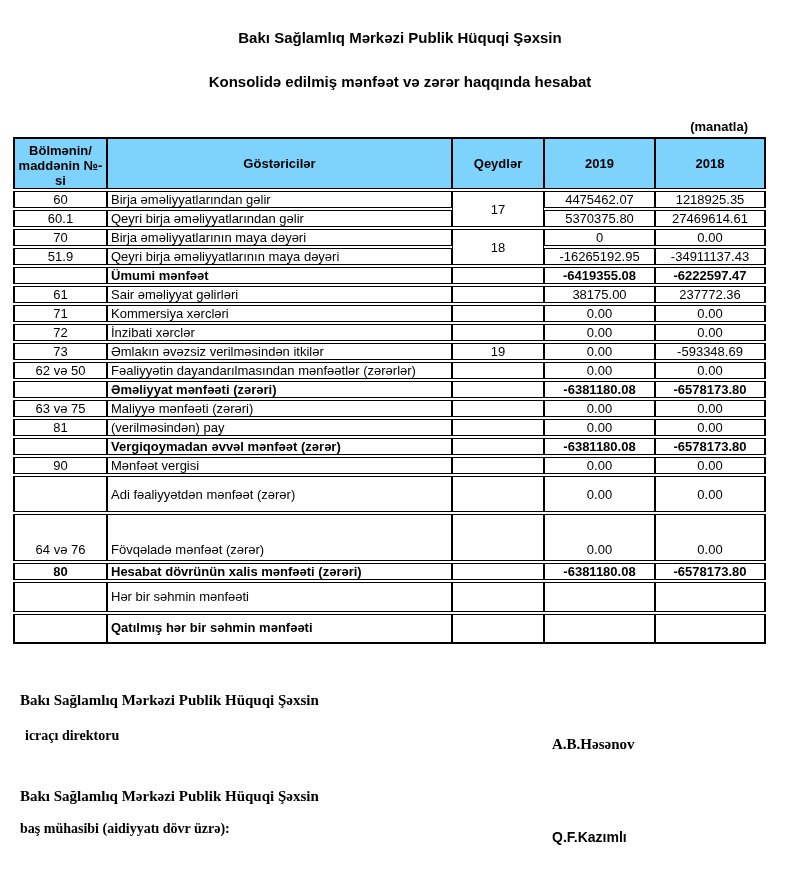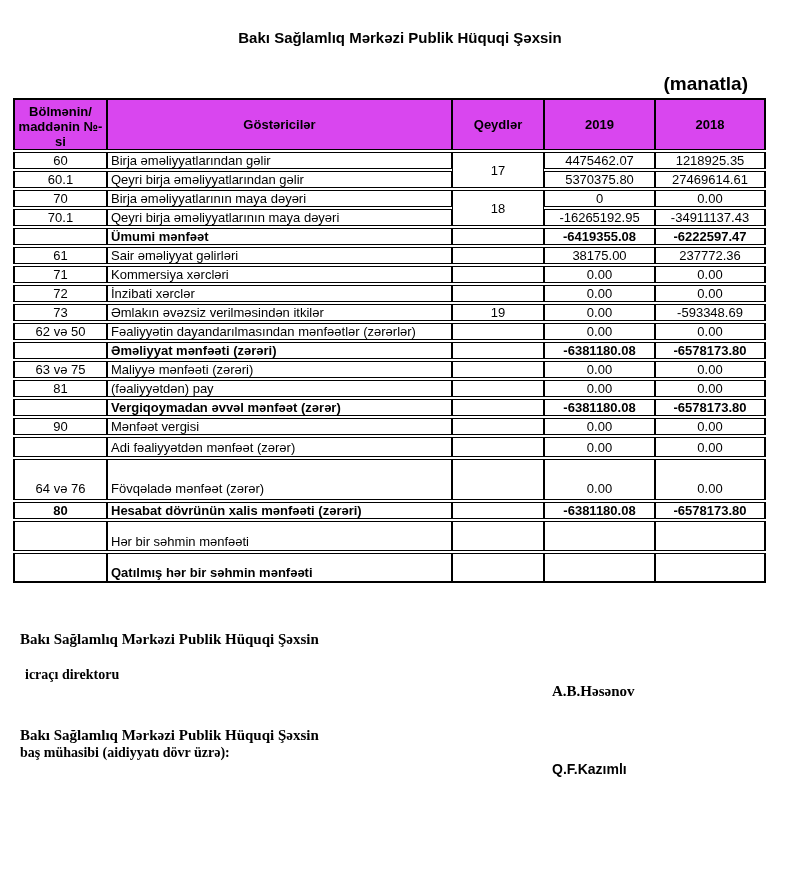--- a/index.html
+++ b/index.html
@@ -13,75 +13,76 @@
     margin-top: 29px; text-align: center;
     font-size: 15px; font-weight: bold;
   }
   .title-report {
     margin-top: 25px; text-align: center;
     font-size: 15px; font-weight: bold; line-height: 21px;
   }
   .table-zone { margin-left: 13px; width: 753px; }
   .manat-note {
     text-align: right; padding-right: 18px;
-    font-size: 19px; font-weight: bold; margin-top: 27px;
+    font-size: 13px; font-weight: bold; margin-top: 27px;
   }
   table.fin {
     border-collapse: separate; border-spacing: 0 2px;
     table-layout: fixed; width: 753px;
     font-size: 13px; margin-top: 1px;
   }
   table.fin th, table.fin td {
     box-sizing: border-box;
     border: 1px solid #000;
     padding: 0 3px; overflow: hidden;
   }
   table.fin th {
-    background: #d946ef; height: 38px;
+    background: #7dd3fc; height: 38px;
     font-size: 13px; font-weight: bold;
     vertical-align: middle; text-align: center;
     border-top-width: 2px;
   }
   table.fin th.no-col { vertical-align: top; padding-top: 4px; line-height: 15px; }
   table.fin th.no-col span { display: block; }
   table.fin td { height: 16px; line-height: 15px; vertical-align: middle; }
   td.no, td.qeyd, td.val { text-align: center; }
   td.label { text-align: left; padding-left: 4px; }
   tr.bold td { font-weight: bold; }
-  tr.t26 td { height: 20px; }
-  tr.t47 td { height: 41px; vertical-align: bottom; padding-bottom: 3px; }
-  tr.t35 td { height: 30px; vertical-align: bottom; padding-bottom: 1px; }
+  tr.t26 td { height: 36px; }
+  tr.t47 td { height: 47px; vertical-align: bottom; padding-bottom: 3px; }
+  tr.t35 td { height: 30px; vertical-align: bottom; padding-bottom: 7px; }
   td.qeyd[rowspan] { vertical-align: middle; }
   table.fin th:first-child, table.fin td:first-child { border-left-width: 2px; }
   table.fin th:last-child,  table.fin td:last-child  { border-right-width: 2px; }
   table.fin tbody tr:last-child td { border-bottom-width: 2px; font-weight: bold; }
 
   .sig-org {
     font-family: "Liberation Serif", serif; font-weight: bold;
     font-size: 15px; margin: 46px 0 0 20px;
   }
   .sig-org.second { margin-top: 44px; }
   .sig-line {
     position: relative;
     font-family: "Liberation Serif", serif; font-weight: bold;
     font-size: 14px; margin: 19px 0 0 25px;
   }
-  .sig-line.second { margin-top: 1px; margin-left: 20px; }
+  .sig-line.second { margin-top: 16px; margin-left: 20px; }
   .sig-name {
-    position: absolute; top: 16px; left: 527px;
+    position: absolute; top: 8px; left: 527px;
     font-size: 15px; white-space: nowrap;
   }
   .sig-line.second .sig-name { left: 532px; font-family: "Liberation Sans", sans-serif; font-size: 14px; }
 </style>
 </head>
 <body>
 
 <div class="title-org">Bakı Sağlamlıq Mərkəzi Publik Hüquqi Şəxsin</div>
 
 <div class="title-report">
+  <div>Konsolidə edilmiş mənfəət və zərər haqqında hesabat</div>
 </div>
 
 <div class="table-zone">
   <div class="manat-note">(manatla)</div>
 
   <table class="fin">
     <colgroup>
       <col style="width:94px">
         <col style="width:345px">
         <col style="width:92px">
@@ -116,21 +117,21 @@
           <td class="val">27469614.61</td>
         </tr>
         <tr>
           <td class="no">70</td>
           <td class="label">Birja əməliyyatlarının maya dəyəri</td>
           <td class="qeyd" rowspan="2">18</td>
           <td class="val">0</td>
           <td class="val">0.00</td>
         </tr>
         <tr>
-          <td class="no">70.1</td>
+          <td class="no">51.9</td>
           <td class="label">Qeyri birja əməliyyatlarının maya dəyəri</td>
           <td class="val">-16265192.95</td>
           <td class="val">-34911137.43</td>
         </tr>
         <tr class="bold">
           <td class="no"></td>
           <td class="label">Ümumi mənfəət</td>
           <td class="qeyd"></td>
           <td class="val">-6419355.08</td>
           <td class="val">-6222597.47</td>
@@ -179,21 +180,21 @@
         </tr>
         <tr>
           <td class="no">63 və 75</td>
           <td class="label">Maliyyə mənfəəti (zərəri)</td>
           <td class="qeyd"></td>
           <td class="val">0.00</td>
           <td class="val">0.00</td>
         </tr>
         <tr>
           <td class="no">81</td>
-          <td class="label">(fəaliyyətdən) pay</td>
+          <td class="label">(verilməsindən) pay</td>
           <td class="qeyd"></td>
           <td class="val">0.00</td>
           <td class="val">0.00</td>
         </tr>
         <tr class="bold">
           <td class="no"></td>
           <td class="label">Vergiqoymadan əvvəl mənfəət (zərər)</td>
           <td class="qeyd"></td>
           <td class="val">-6381180.08</td>
           <td class="val">-6578173.80</td>

